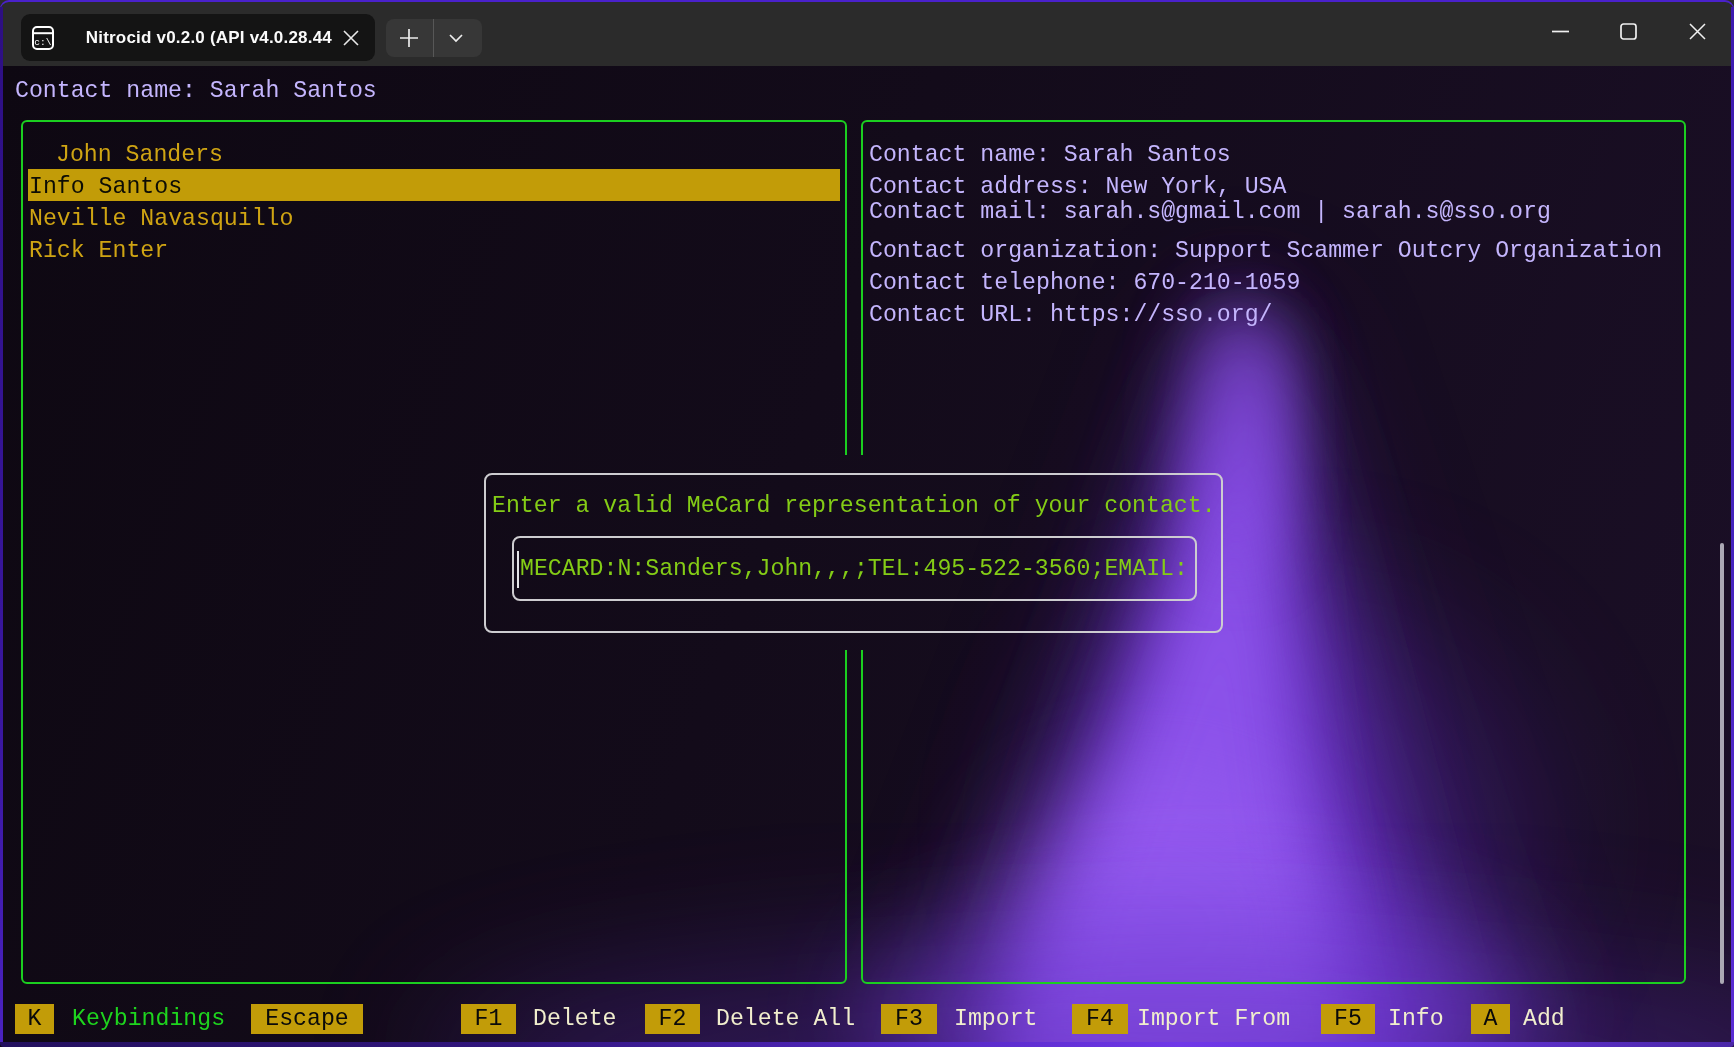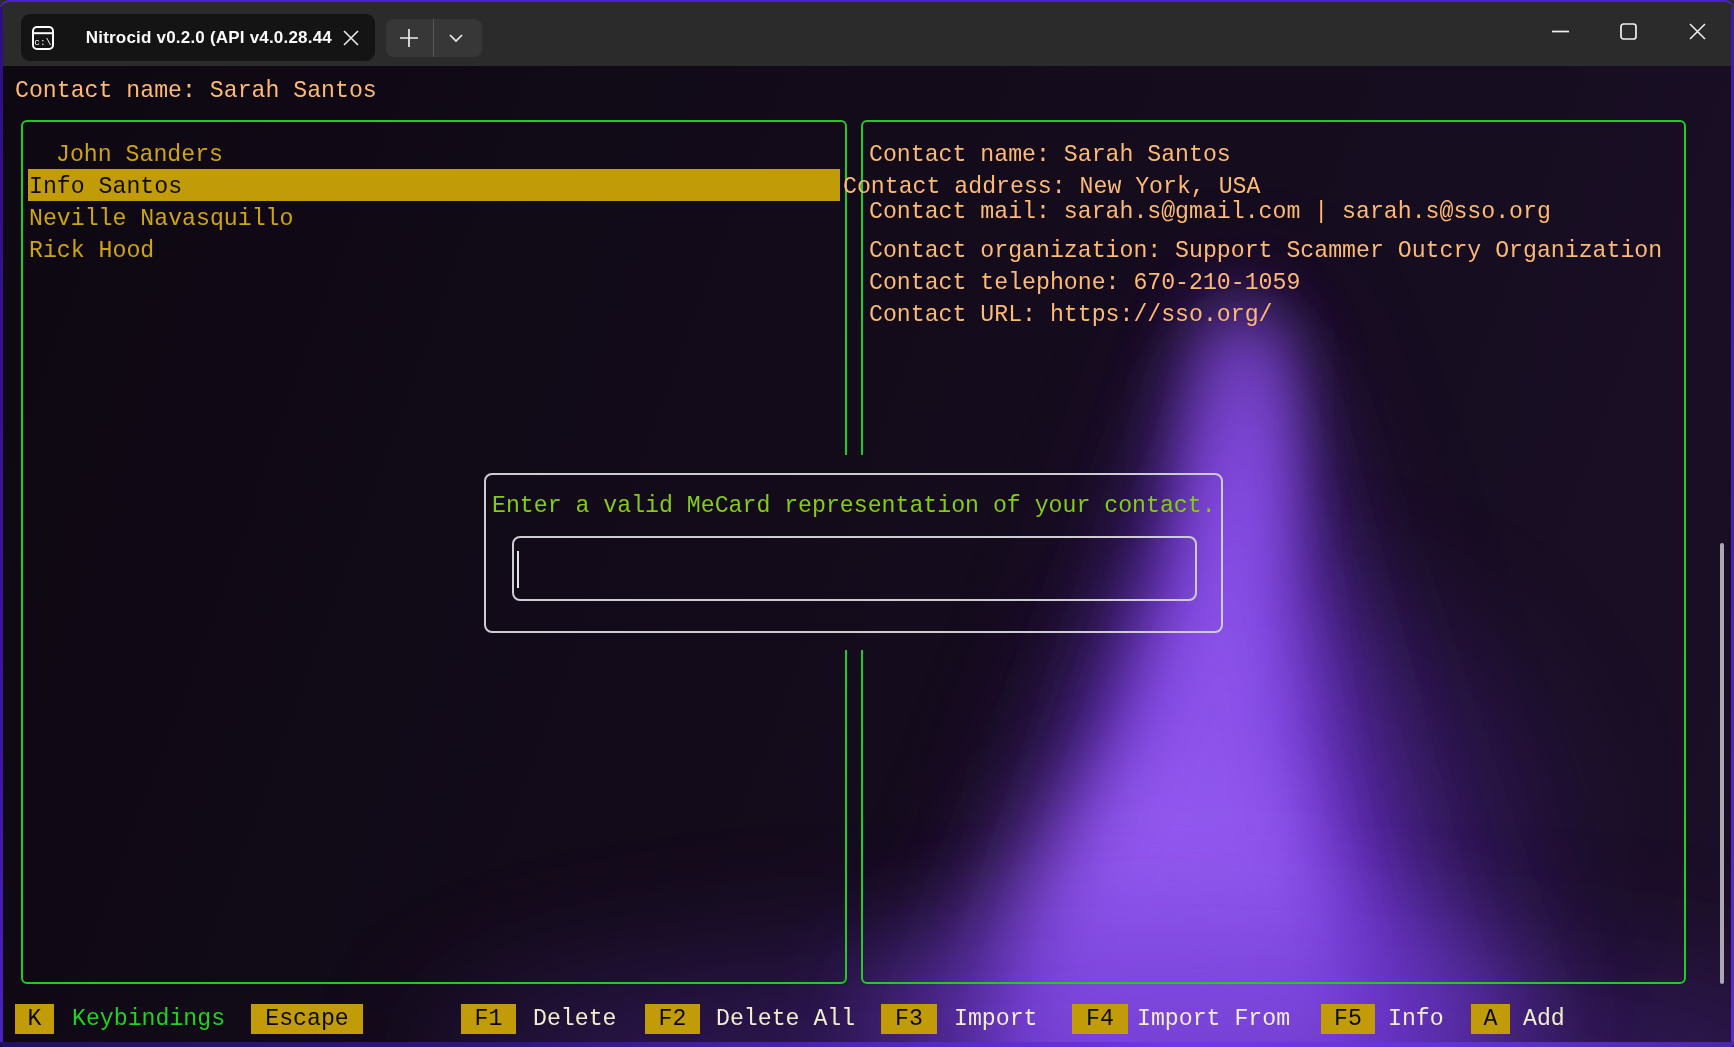--- a/index.html
+++ b/index.html
@@ -1,19 +1,19 @@
 <!DOCTYPE html>
 <html><head><meta charset="utf-8">
 <style>
 html,body{margin:0;padding:0;background:#000;}
 #page{position:relative;width:1734px;height:1047px;overflow:hidden;background:#2b2b2b;}
 #term{position:absolute;left:0;top:66px;width:1734px;height:981px;
   background:linear-gradient(110deg,#0e0812 0%,#130b1a 45%,#1b0f27 100%);}
 .m{position:absolute;font:23.2px/32px "Liberation Mono",monospace;white-space:pre;}
-.y{color:#cfa413}.p{color:#fdba74}.g{color:#1ed41e}.w{color:#84cc16}.c{color:#f1eecd}
+.y{color:#cfa413}.p{color:#c4b5fd}.g{color:#1ed41e}.w{color:#84cc16}.c{color:#f1eecd}
 .box{position:absolute;border:2px solid #1bce20;border-radius:6px;}
 .kb{position:absolute;top:1004px;height:30px;background:#c29c08;color:#0a0a0a;
   font:23.2px/30px "Liberation Mono",monospace;text-align:center;}
 .kt{position:absolute;top:1004px;height:30px;font:23.2px/30px "Liberation Mono",monospace;white-space:pre;}
 </style></head>
 <body>
 <div id="page">
 
 <div id="term">
 <svg width="1734" height="981" viewBox="0 66 1734 981" style="position:absolute;left:0;top:0">
@@ -39,34 +39,35 @@
 </svg>
 </div>
 
 <div class="m p" style="left:15px;top:75px;">Contact name: Sarah Santos</div>
 
 <div class="box" style="left:21px;top:120px;width:822px;height:860px;clip-path:path(evenodd,'M0 0 H826 V864 H0 Z M463 335 H830 V530 H463 Z');"></div>
 <div class="m y" style="left:29px;top:139px;margin-left:27px;">John Sanders</div>
 <div style="position:absolute;left:28px;top:169px;width:812px;height:32px;background:#c29c08;"></div>
 <div class="m" style="left:29px;top:171px;color:#0d0d05;">Info Santos</div>
 <div class="m y" style="left:29px;top:203px;">Neville Navasquillo</div>
-<div class="m y" style="left:29px;top:235px;">Rick Hood</div>
+<div class="m y" style="left:29px;top:235px;">Rick Enter</div>
 
 <div class="box" style="left:861px;top:120px;width:821px;height:860px;clip-path:path(evenodd,'M0 0 H825 V864 H0 Z M-10 335 H362 V530 H-10 Z');"></div>
 <div class="m p" style="left:869px;top:139px;">Contact name: Sarah Santos</div>
-<div class="m p" style="left:843px;top:171px;">Contact address: New York, USA</div>
+<div class="m p" style="left:869px;top:171px;">Contact address: New York, USA</div>
 <div class="m p" style="left:869px;top:196px;">Contact mail: sarah.s@gmail.com | sarah.s@sso.org</div>
 <div class="m p" style="left:869px;top:235px;">Contact organization: Support Scammer Outcry Organization</div>
 <div class="m p" style="left:869px;top:267px;">Contact telephone: 670-210-1059</div>
 <div class="m p" style="left:869px;top:299px;">Contact URL: https://sso.org/</div>
 
 <div style="position:absolute;left:484px;top:473px;width:735px;height:156px;border:2px solid #cdccd0;border-radius:8px;"></div>
 <div class="m w" style="left:492px;top:490px;">Enter a valid MeCard representation of your contact.</div>
 <div style="position:absolute;left:512px;top:536px;width:681px;height:61px;border:2px solid #cdccd0;border-radius:8px;"></div>
 <div style="position:absolute;left:517px;top:551px;width:2px;height:37px;background:#e4e4e8;"></div>
+<div class="m w" style="left:520px;top:553px;">MECARD:N:Sanders,John,,,;TEL:495-522-3560;EMAIL:</div>
 
 <div style="position:absolute;left:1720px;top:543px;width:4px;height:441px;background:#aba8b4;border-radius:2px;"></div>
 
 <div class="kb" style="left:15px;width:39px;">K</div>
 <div class="kt g" style="left:72px;">Keybindings</div>
 <div class="kb" style="left:251px;width:112px;">Escape</div>
 <div class="kt g" style="left:379px;margin-top:36px;">Exit</div>
 <div class="kb" style="left:461px;width:55px;">F1</div>
 <div class="kt c" style="left:533px;">Delete</div>
 <div class="kb" style="left:645px;width:55px;">F2</div>

